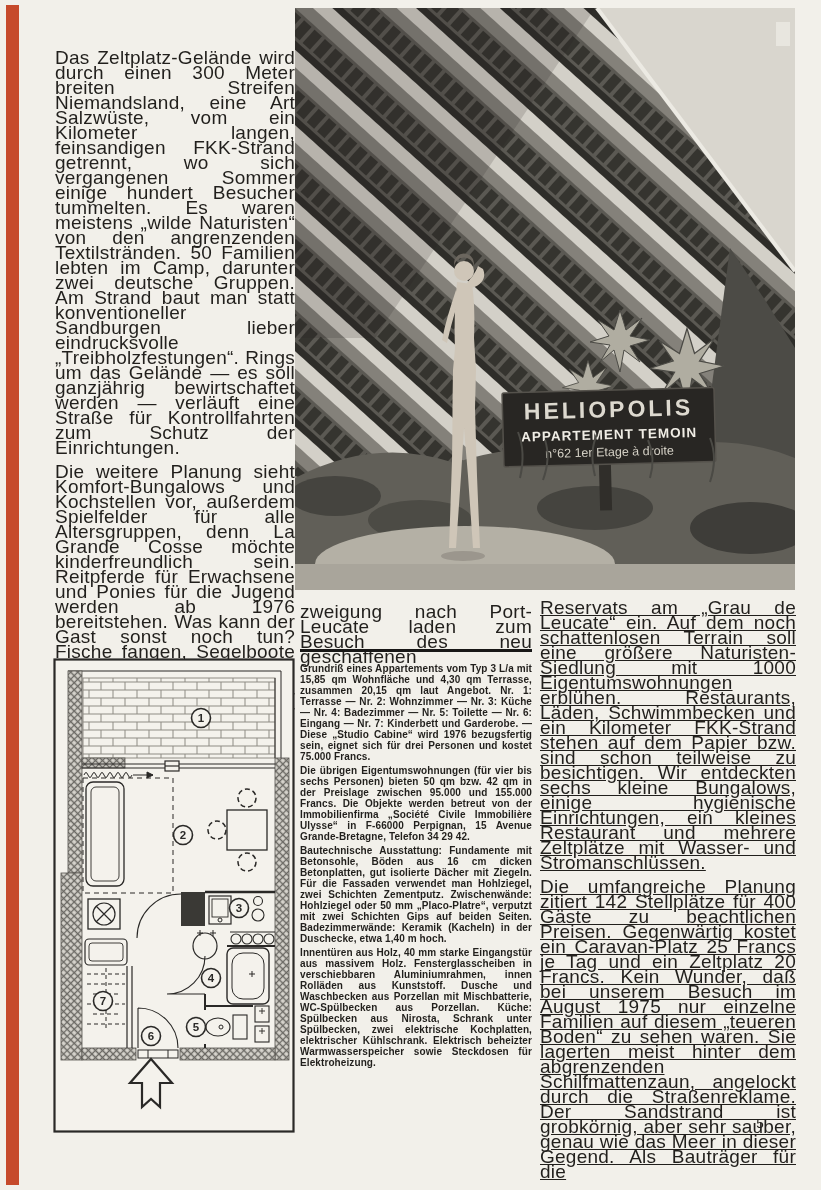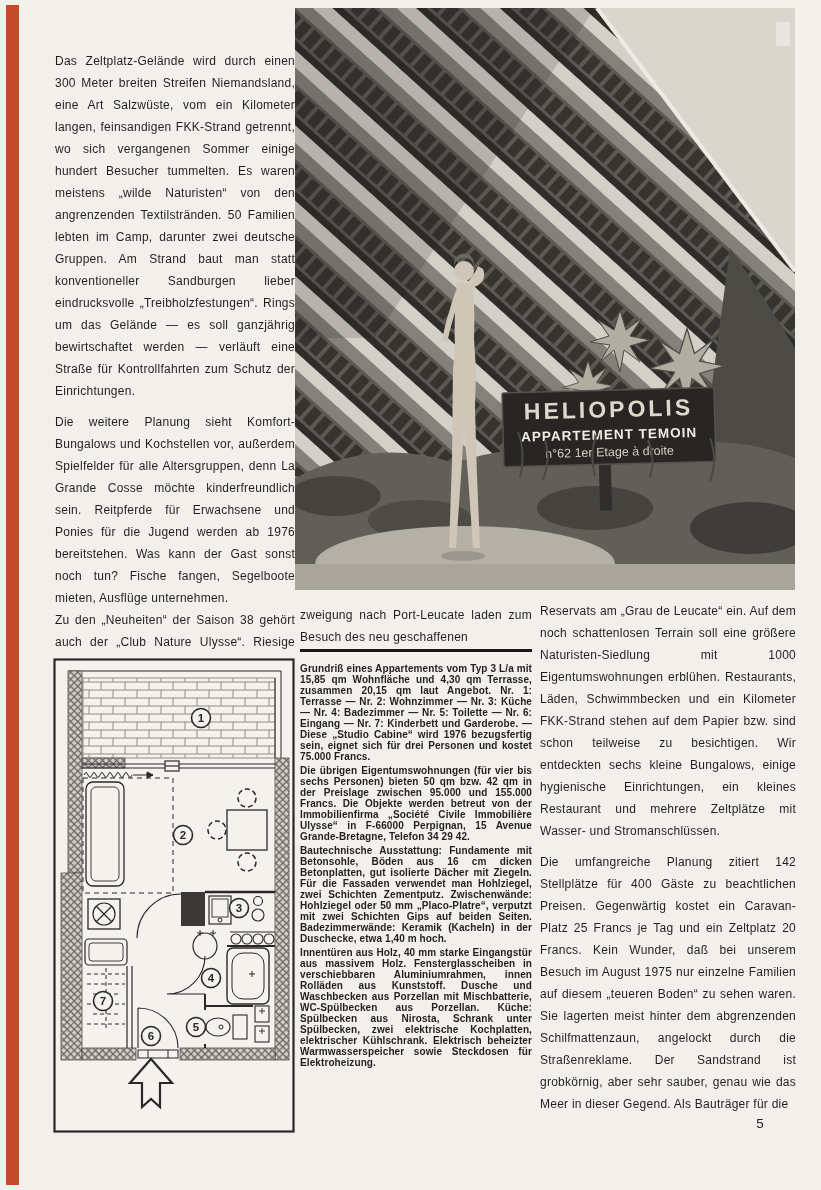--- a/index.html
+++ b/index.html
@@ -2,28 +2,28 @@
 <html lang="de"><head>
 <meta charset="utf-8">
 <style>
   html,body{margin:0;padding:0;background:#888;}
   .page{
     position:relative;width:821px;height:1190px;margin:0 auto;
     background:#f2f0ea;overflow:hidden;
     font-family:"Liberation Sans", sans-serif;color:#211f1c;
   }
   .accent-bar{position:absolute;left:6px;top:5px;width:13px;height:1180px;background:#c64a2c;}
-  .body-text{position:absolute;font-size:12px;line-height:22px;text-align:justify;letter-spacing:0.25px;}
+  .body-text{position:absolute;font-size:19px;line-height:15px;text-align:justify;letter-spacing:0.25px;}
   .body-text p{margin:0;}
   .body-text p.gap-top{margin-top:9px;}
   .caption-text{position:absolute;font-size:10px;line-height:11px;font-weight:bold;text-align:justify;letter-spacing:0.1px;}
   .caption-text p{margin:0 0 3px 0;}
   .col-left{left:55px;top:50px;width:240px;}
   .col-mid{left:300px;top:604px;width:232px;}
-  .col-right{left:540px;top:600px;width:256px;}
+  .col-right{left:540px;top:600px;width:256px;text-decoration:underline;}
   .caption-col{left:300px;top:663px;width:232px;}
   .h-rule{position:absolute;left:300px;top:649px;width:232px;height:2.5px;background:#191817;}
   .photo-frame{position:absolute;left:295px;top:8px;width:500px;height:582px;background:#9a958c;}
   .plan-frame{position:absolute;left:53px;top:658px;width:242px;height:475px;}
   .page-number{position:absolute;left:745px;top:1116px;width:30px;font-size:13.5px;text-align:center;}
   svg text{font-family:"Liberation Sans", sans-serif;}
 </style>
 </head>
 <body>
 

